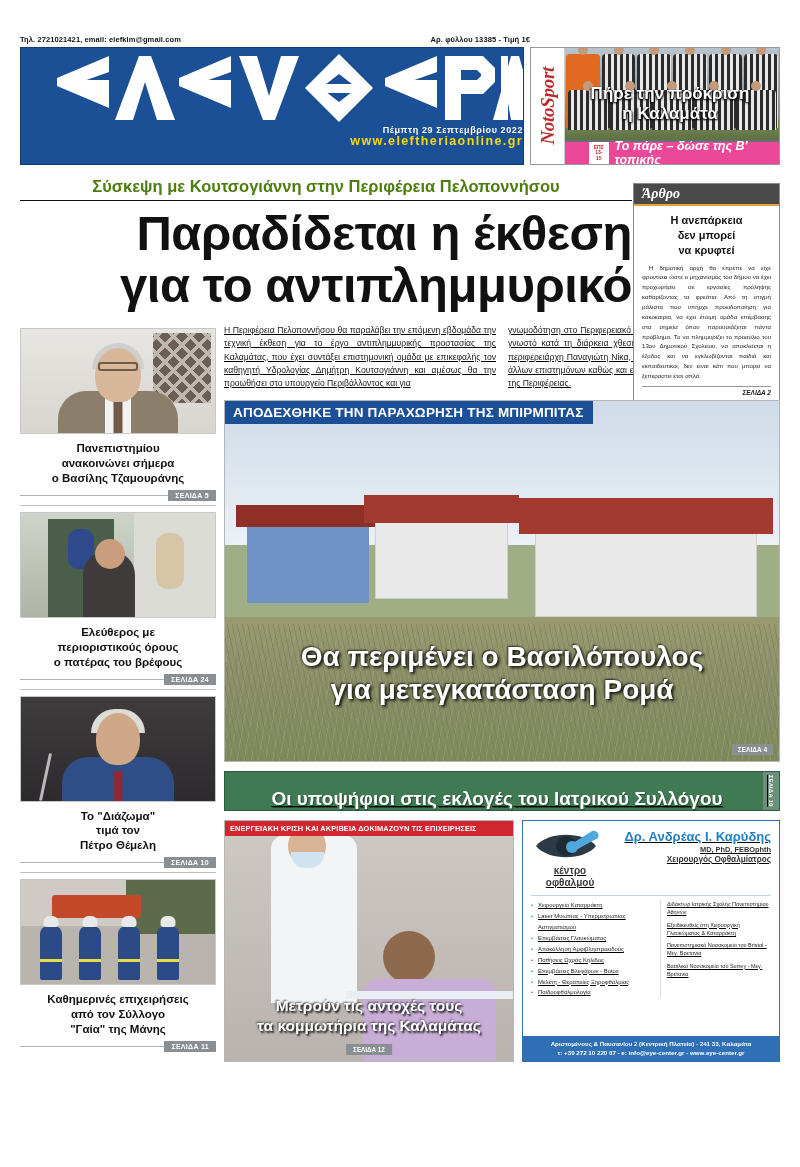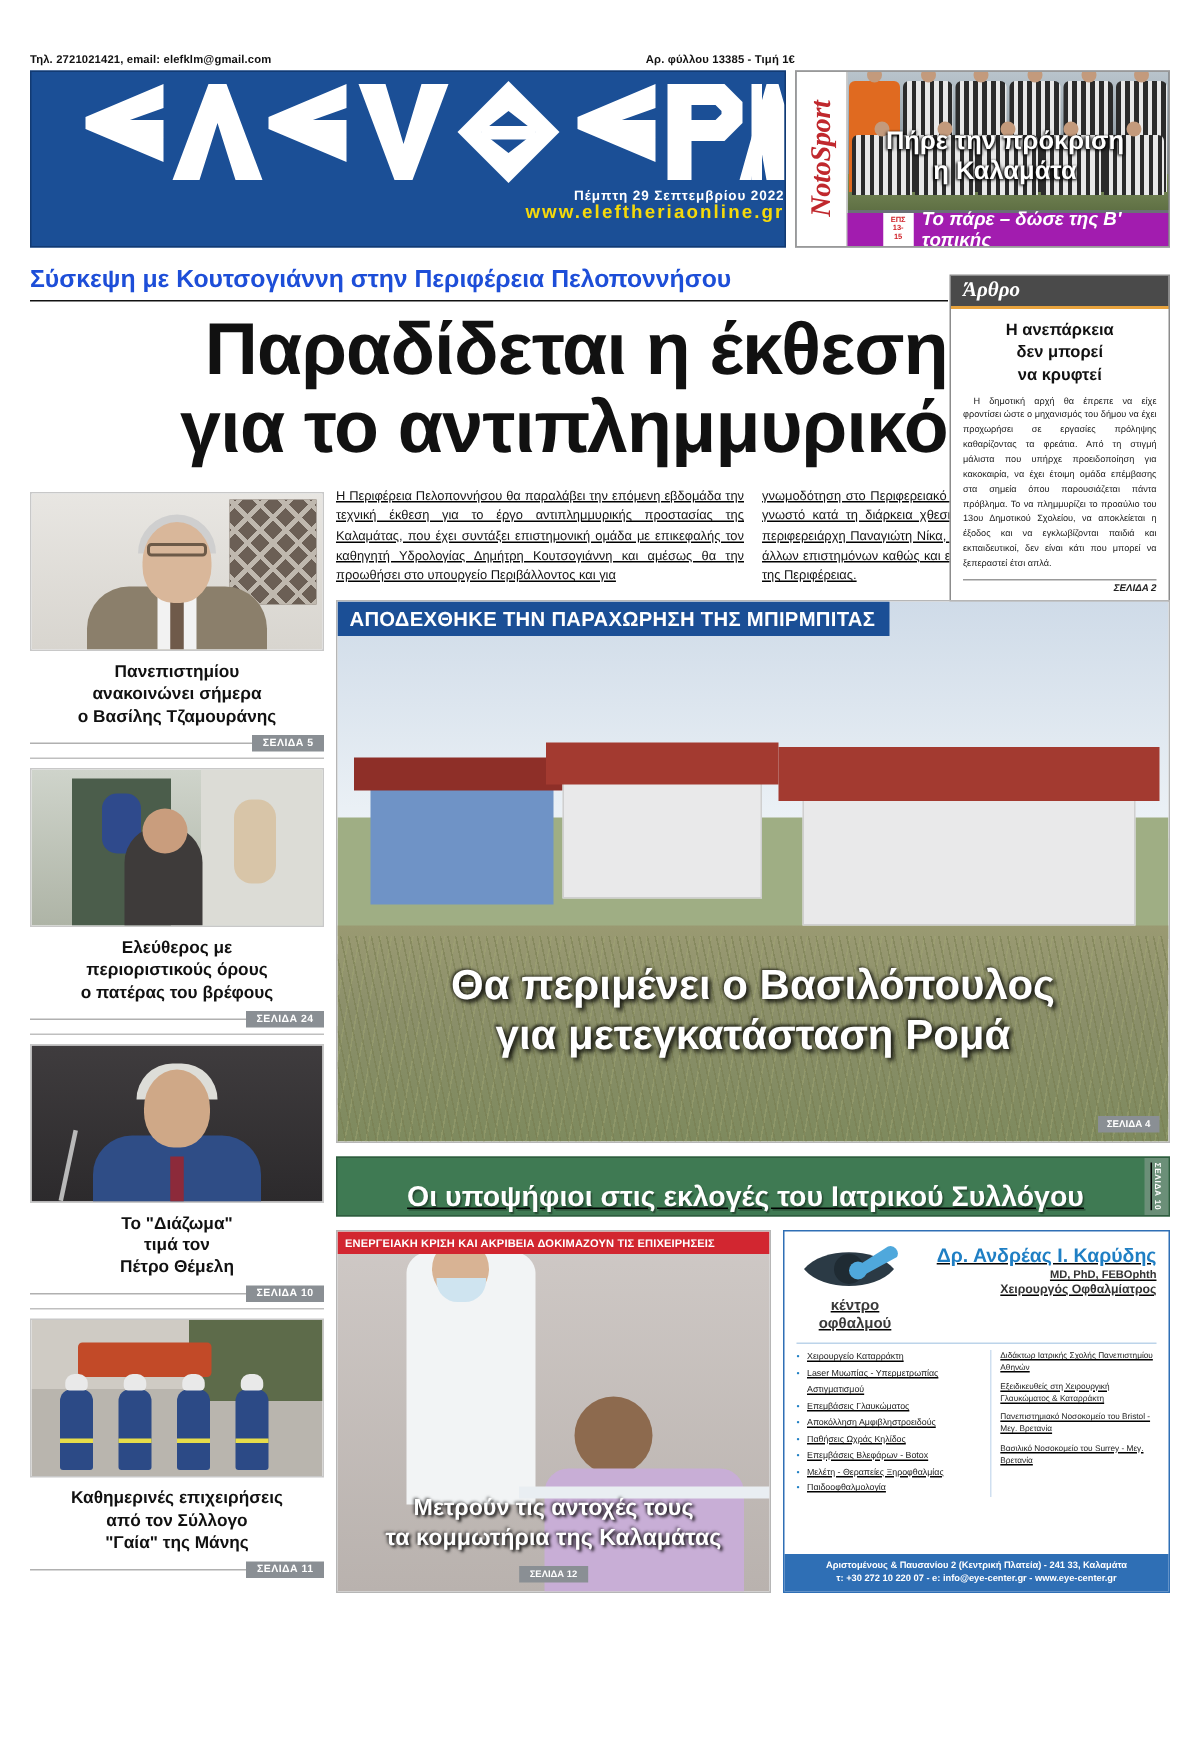--- a/index.html
+++ b/index.html
@@ -41,28 +41,28 @@
   .sp-players { position:absolute; left:0; right:0; bottom:12px; height:74px; display:flex; }
   .sp-p { flex:1; margin:0 1px; background:repeating-linear-gradient(90deg,#2b2b2b 0 3px,#e8e8e8 3px 6px);
           border-radius:4px 4px 0 0; position:relative; }
   .sp-p.gk { background:#e06a20; }
   .sp-p::before { content:""; position:absolute; top:-9px; left:50%; transform:translateX(-50%);
                   width:10px; height:10px; border-radius:50%; background:#c39a7c; }
   .sp-row2 { position:absolute; left:2px; right:2px; bottom:10px; height:40px; display:flex; }
   .sport-title { position:absolute; left:34px; right:4px; top:36px; z-index:4;
                  color:#fff; font-size:17px; font-weight:bold; text-align:center; line-height:1.15;
                  text-shadow: 1px 1px 2px #000, -1px 1px 2px #000; }
-  .sport-red { position:absolute; left:34px; right:0; bottom:0; height:22px; background:#a21caf;
+  .sport-red { position:absolute; left:34px; right:0; bottom:0; height:22px; background:#ec4899;
                display:flex; align-items:center; gap:6px; padding-left:24px; z-index:4; }
   .sport-red .chip { background:#fff; color:#cf1e25; font-size:5px; font-weight:bold; line-height:1.05;
                      padding:2px 3px; border:1px solid #fff; text-align:center; }
   .sport-red .txt { color:#fff; font-size:12.5px; font-weight:bold; font-style:italic; }
 
   
-  .kicker { font-size:16.5px; font-weight:bold; color:#1d4ed8; margin-top:12px;
+  .kicker { text-align:center; font-size:16.5px; font-weight:bold; color:#4d7c0f; margin-top:12px;
             padding-bottom:4px; width:612px; }
   .kicker-rule { width:612px; height:1px; background:#111; }
   .main-head { width:612px; text-align:right; font-size:49px; font-weight:bold; line-height:1.06;
                color:#111; margin-top:7px; letter-spacing:-0.5px; }
 
   
   .arthro { position:absolute; right:20px; top:183px; width:147px; border:1px solid #8c8c8c; background:#fff;
             padding:0 0 4px 0; }
   .arthro-head { background:#4a4a4a; color:#fff; font-family:"Liberation Serif", serif; font-style:italic;
                  font-weight:bold; font-size:14px; padding:2px 0 2px 8px; border-bottom:2px solid #e8a33d; }

